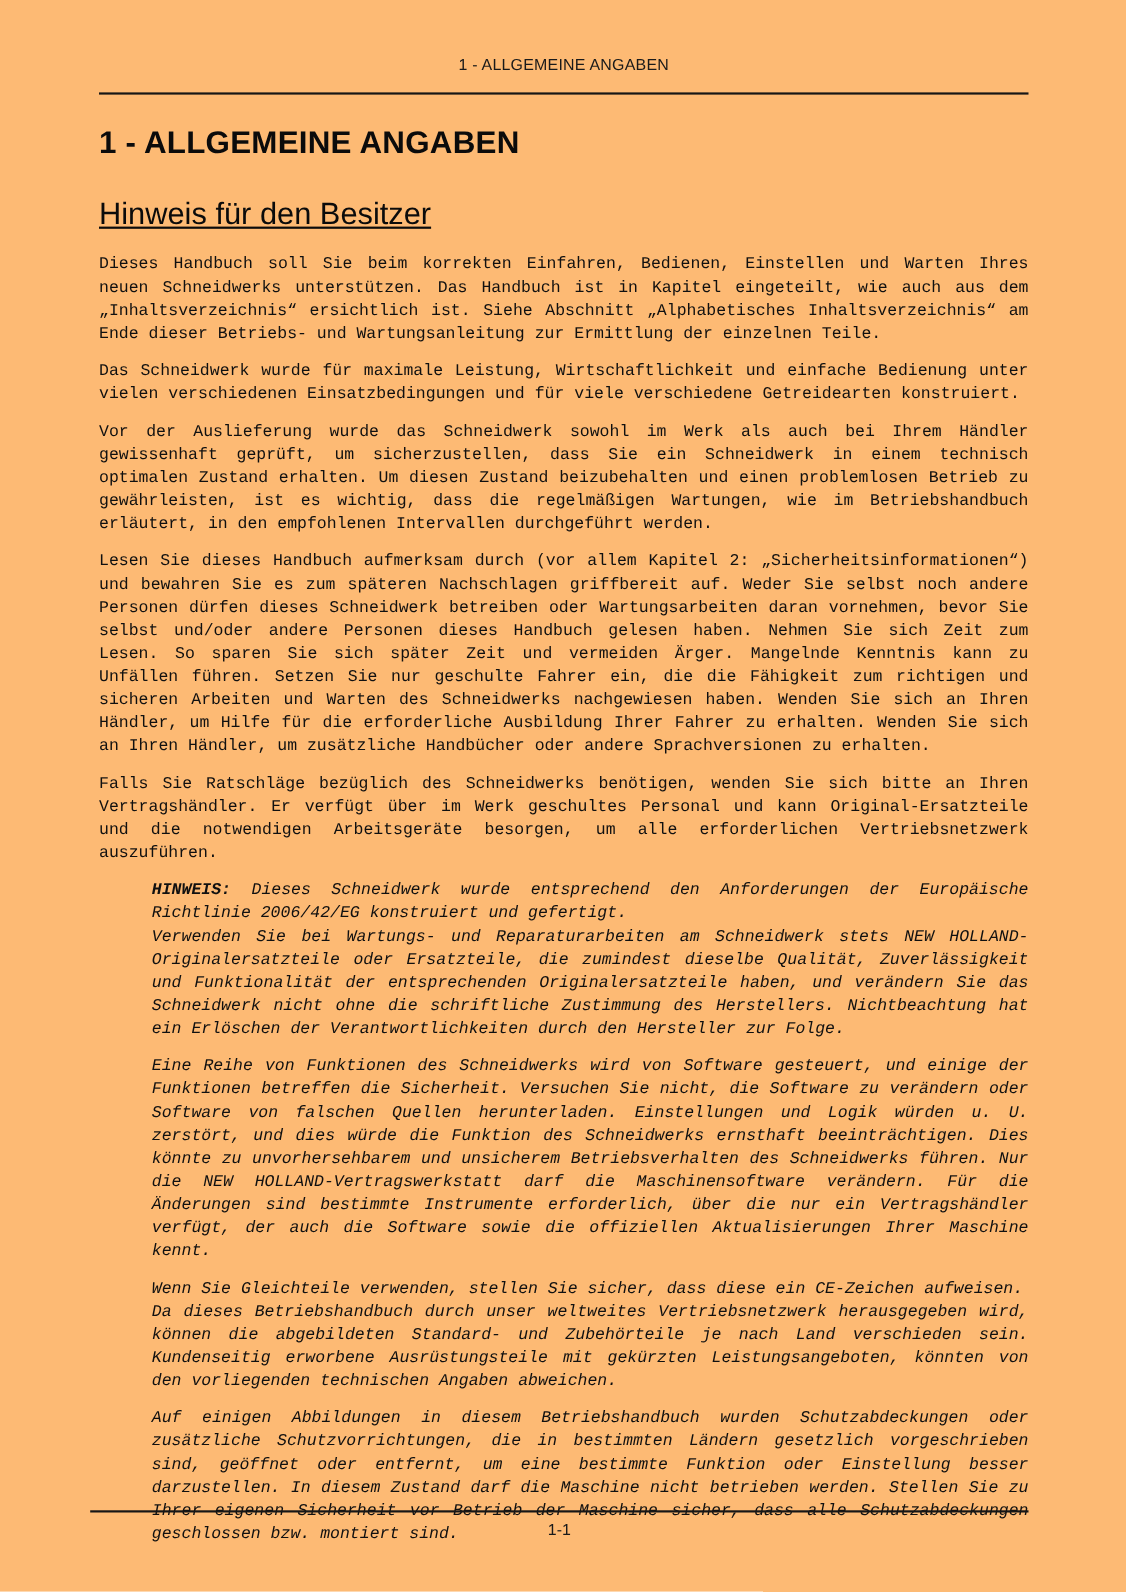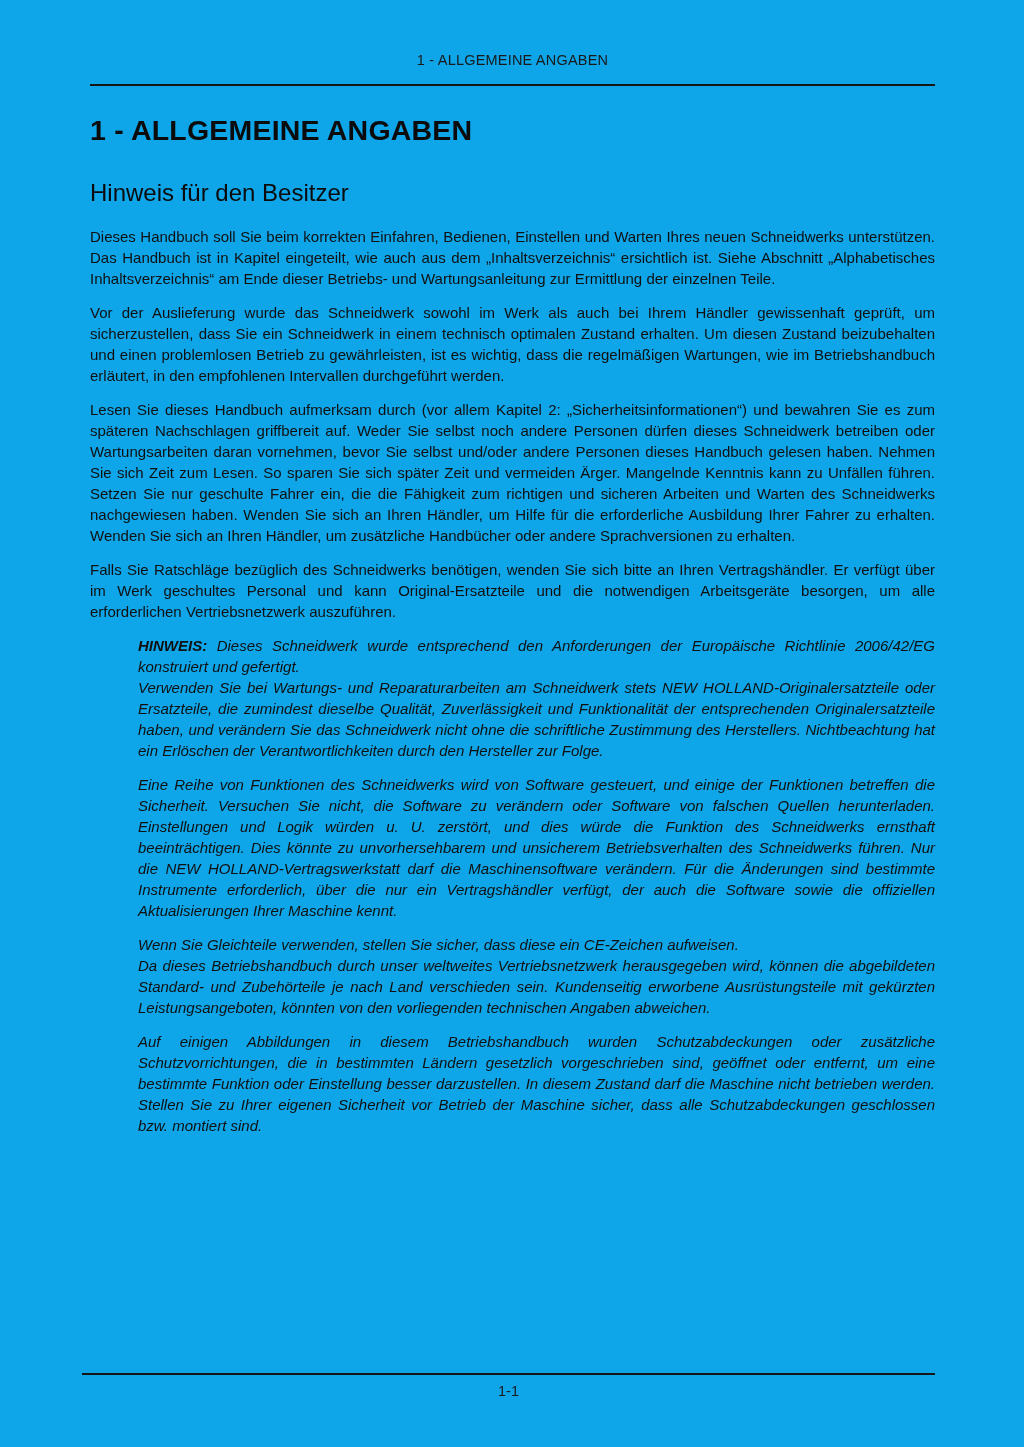--- a/index.html
+++ b/index.html
@@ -9,21 +9,21 @@
     height: 1447px;
     font-family: "Liberation Sans", sans-serif;
     color: #101010;
     -webkit-font-smoothing: antialiased;
   }
   .page {
     position: relative;
     width: 1024px;
     height: 1447px;
     overflow: hidden;
-    background: #0ea5e9;
+    background: #fdba74;
   }
   .margins { padding-left: 90px; padding-right: 89px; }
 
   
   .running-head {
     padding-top: 52px;
     text-align: center;
     font-size: 14.5px;
     letter-spacing: 0.2px;
     color: #1a1a1a;
@@ -37,34 +37,36 @@
   
   h1.chapter-title {
     margin-top: 28px;
     font-size: 28.5px;
     font-weight: 700;
     letter-spacing: 0.2px;
     color: #0b0b0b;
   }
   h2.section-title {
     margin-top: 32px;
-    font-size: 24px;
+    font-size: 28px;
     font-weight: 400;
     color: #0b0b0b;
+    text-decoration: underline;
   }
 
   
   main p {
     margin-top: 13px;
     font-size: 15px;
     line-height: 21px;
     text-align: justify;
     hyphens: auto;
     -webkit-hyphens: auto;
     color: #101010;
+    font-family: Liberation Mono, monospace;
   }
   main p.first { margin-top: 19px; }
   .italic { font-style: italic; margin-left: 48px; }
   .bold { font-weight: 700; }
 
   
   footer {
     position: absolute;
     left: 82px;
     right: 89px;
@@ -89,20 +91,21 @@
     <hr class="rule">
   </header>
 
   <main class="margins">
     <h1 class="chapter-title">1 - ALLGEMEINE ANGABEN</h1>
 
     <h2 class="section-title">Hinweis für den Besitzer</h2>
 
     <p class="first">Dieses Handbuch soll Sie beim korrekten Einfahren, Bedienen, Einstellen und Warten Ihres neuen Schneidwerks unterstützen. Das Handbuch ist in Kapitel eingeteilt, wie auch aus dem „Inhaltsverzeichnis“ ersichtlich ist. Siehe Abschnitt „Alphabetisches Inhaltsverzeichnis“ am Ende dieser Betriebs- und Wartungsanleitung zur Ermittlung der einzelnen Teile.</p>
 
+    <p>Das Schneidwerk wurde für maximale Leistung, Wirtschaftlichkeit und einfache Bedienung unter vielen verschiedenen Einsatzbedingungen und für viele verschiedene Getreidearten konstruiert.</p>
 
     <p>Vor der Auslieferung wurde das Schneidwerk sowohl im Werk als auch bei Ihrem Händler gewissenhaft geprüft, um sicherzustellen, dass Sie ein Schneidwerk in einem technisch optimalen Zustand erhalten. Um diesen Zustand beizubehalten und einen problemlosen Betrieb zu gewährleisten, ist es wichtig, dass die regelmäßigen Wartungen, wie im Betriebshandbuch erläutert, in den empfohlenen Intervallen durchgeführt werden.</p>
 
     <p>Lesen Sie dieses Handbuch aufmerksam durch (vor allem Kapitel 2: „Sicherheitsinformationen“) und bewahren Sie es zum späteren Nachschlagen griffbereit auf. Weder Sie selbst noch andere Personen dürfen dieses Schneidwerk betreiben oder Wartungsarbeiten daran vornehmen, bevor Sie selbst und/oder andere Personen dieses Handbuch gelesen haben. Nehmen Sie sich Zeit zum Lesen. So sparen Sie sich später Zeit und vermeiden Ärger. Mangelnde Kenntnis kann zu Unfällen führen. Setzen Sie nur geschulte Fahrer ein, die die Fähigkeit zum richtigen und sicheren Arbeiten und Warten des Schneidwerks nachgewiesen haben. Wenden Sie sich an Ihren Händler, um Hilfe für die erforderliche Ausbildung Ihrer Fahrer zu erhalten. Wenden Sie sich an Ihren Händler, um zusätzliche Handbücher oder andere Sprachversionen zu erhalten.</p>
 
     <p>Falls Sie Ratschläge bezüglich des Schneidwerks benötigen, wenden Sie sich bitte an Ihren Vertragshändler. Er verfügt über im Werk geschultes Personal und kann Original-Ersatzteile und die notwendigen Arbeitsgeräte besorgen, um alle erforderlichen Vertriebsnetzwerk auszuführen.</p>
 
     <p class="italic"><span class="bold">HINWEIS:</span> <span>Dieses Schneidwerk wurde entsprechend den Anforderungen der Europäische Richtlinie 2006/42/EG konstruiert und gefertigt.</span><br><span>Verwenden Sie bei Wartungs- und Reparaturarbeiten am Schneidwerk stets NEW HOLLAND-Originalersatzteile oder Ersatzteile, die zumindest dieselbe Qualität, Zuverlässigkeit und Funktionalität der entsprechenden Originalersatzteile haben, und verändern Sie das Schneidwerk nicht ohne die schriftliche Zustimmung des Herstellers. Nichtbeachtung hat ein Erlöschen der Verantwortlichkeiten durch den Hersteller zur Folge.</span></p>
 
     <p class="italic">Eine Reihe von Funktionen des Schneidwerks wird von Software gesteuert, und einige der Funktionen betreffen die Sicherheit. Versuchen Sie nicht, die Software zu verändern oder Software von falschen Quellen herunterladen. Einstellungen und Logik würden u. U. zerstört, und dies würde die Funktion des Schneidwerks ernsthaft beeinträchtigen. Dies könnte zu unvorhersehbarem und unsicherem Betriebsverhalten des Schneidwerks führen. Nur die NEW HOLLAND-Vertragswerkstatt darf die Maschinensoftware verändern. Für die Änderungen sind bestimmte Instrumente erforderlich, über die nur ein Vertragshändler verfügt, der auch die Software sowie die offiziellen Aktualisierungen Ihrer Maschine kennt.</p>

